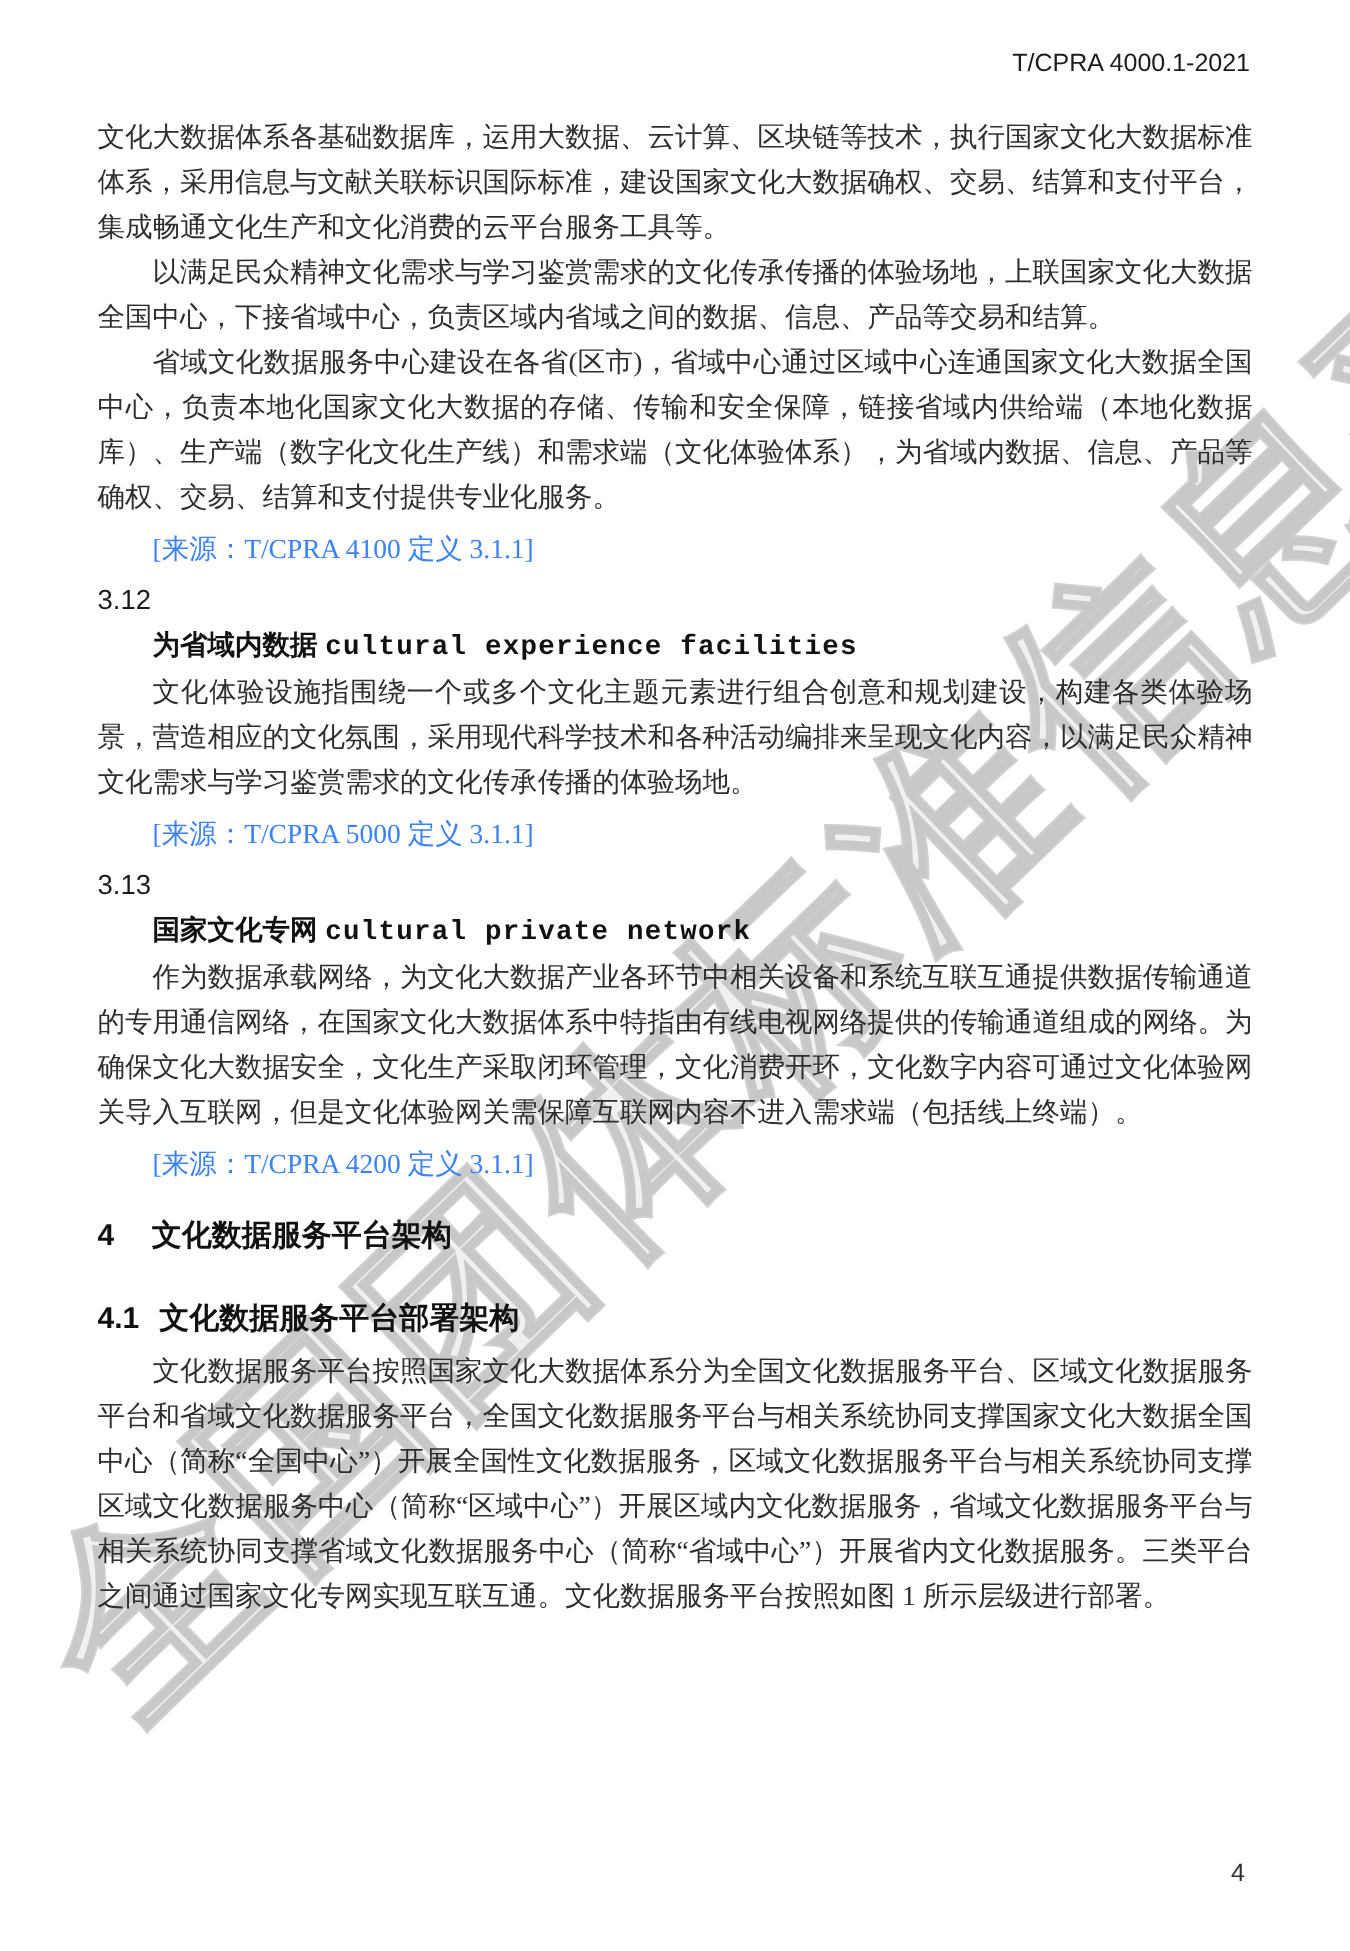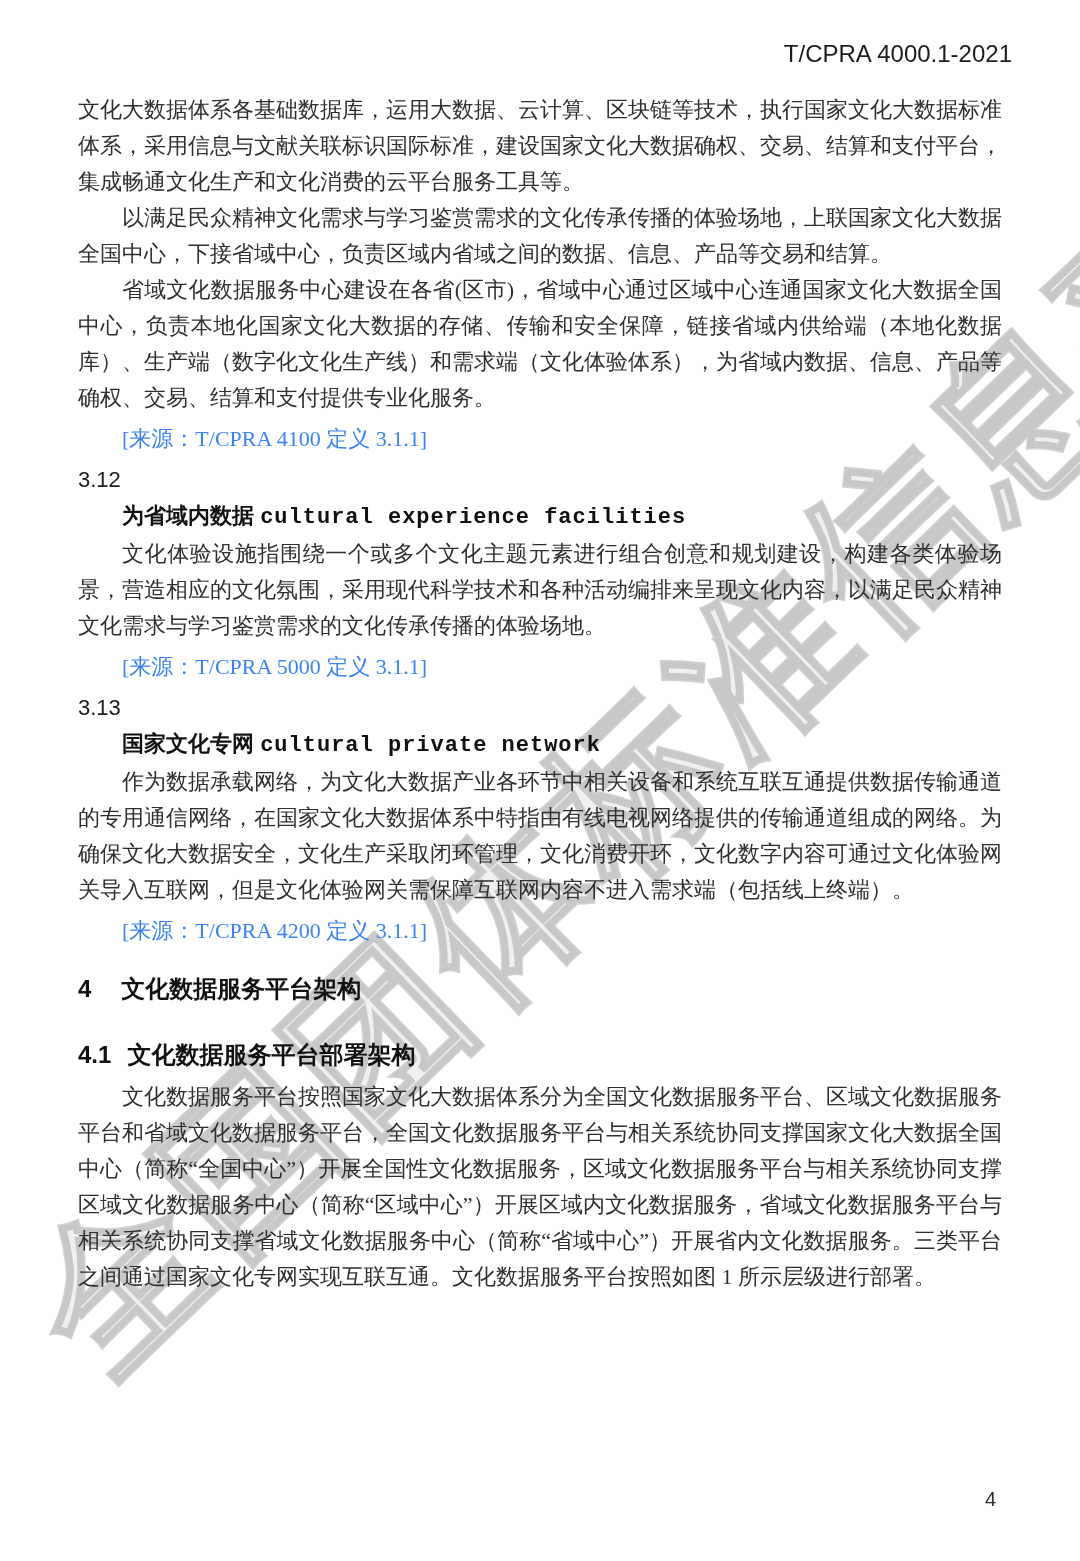--- a/index.html
+++ b/index.html
@@ -23,23 +23,23 @@
     line-height:190px;
     letter-spacing:8px;
     white-space:nowrap;
     color:rgba(150,150,150,0.14);
     -webkit-text-stroke:3px rgba(145,145,145,0.42);
     z-index:0;
     pointer-events:none;
   }
   .header {
     position:absolute;
-    top:40px; right:68px;
+    top:40px; right:80px;
     font-family:"Liberation Sans", sans-serif;
-    font-size:24px;
+    font-size:20px;
     color:#1c1c1c;
     z-index:2;
   }
   .content {
     position:absolute;
     left:78px; top:92px;
     width:924px;
     z-index:1;
   }
   p { margin:0; }

